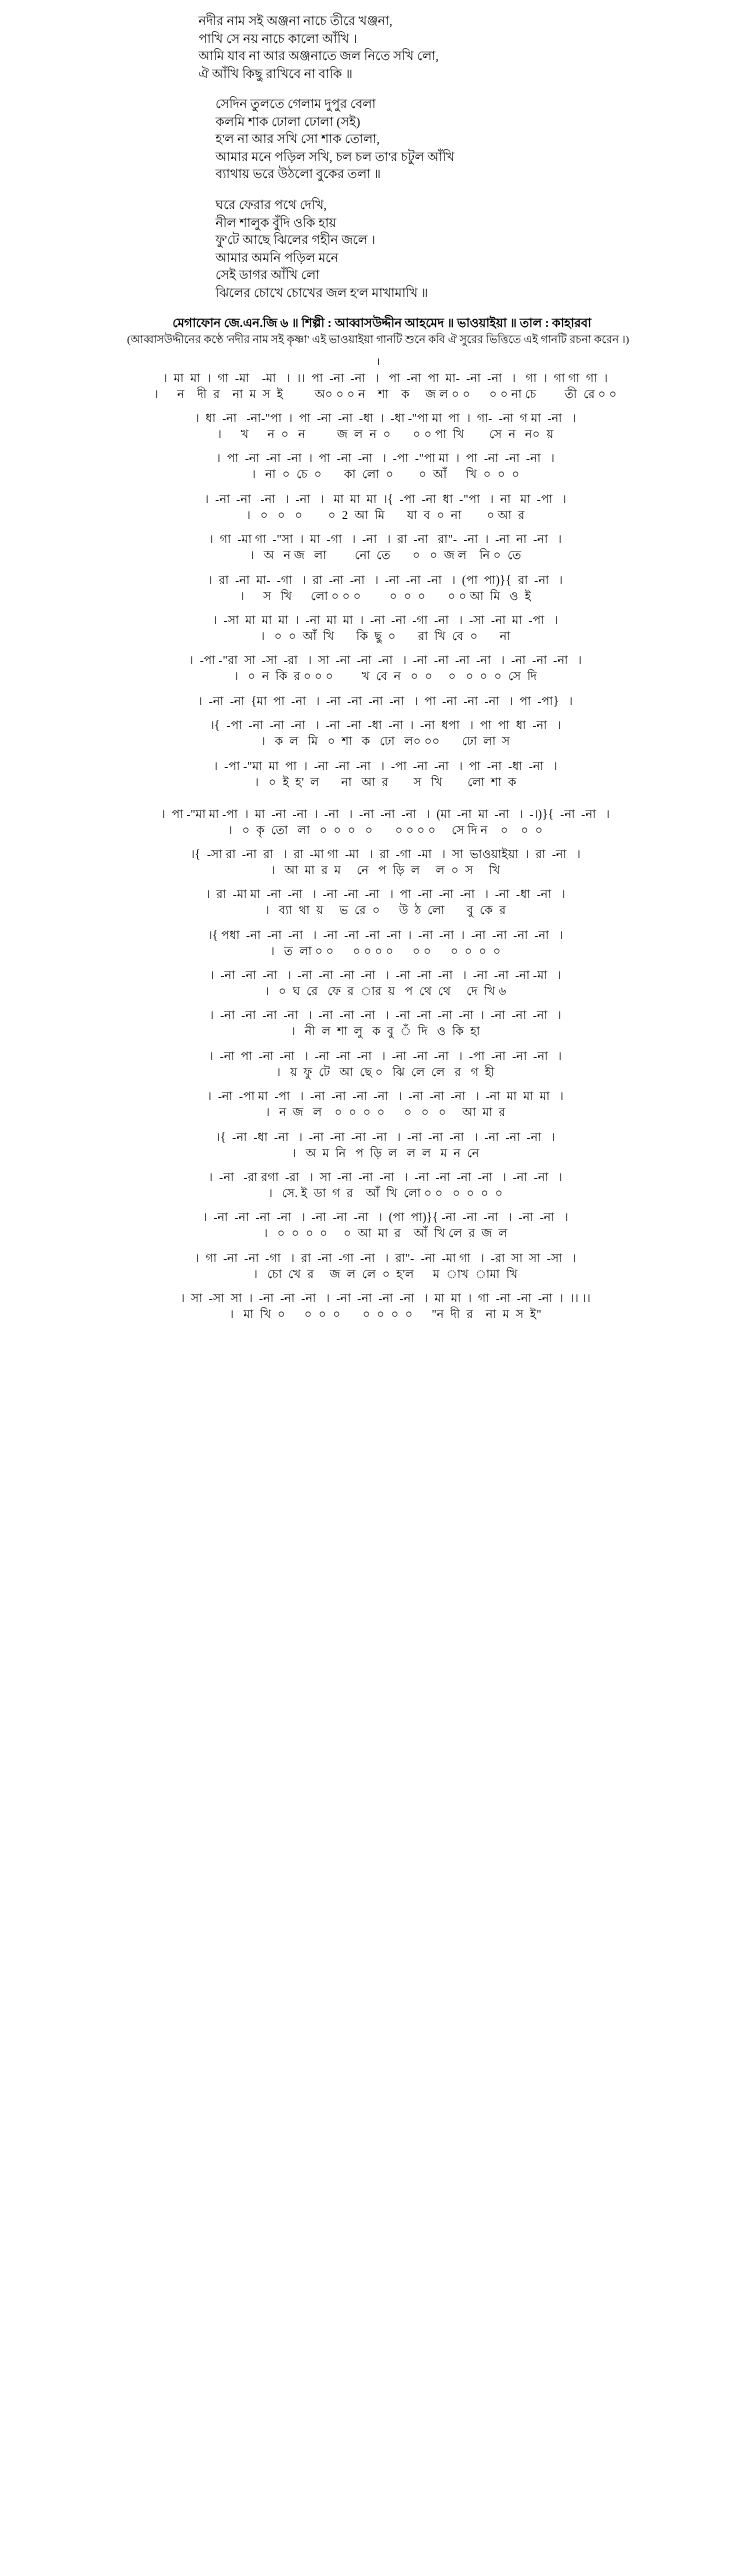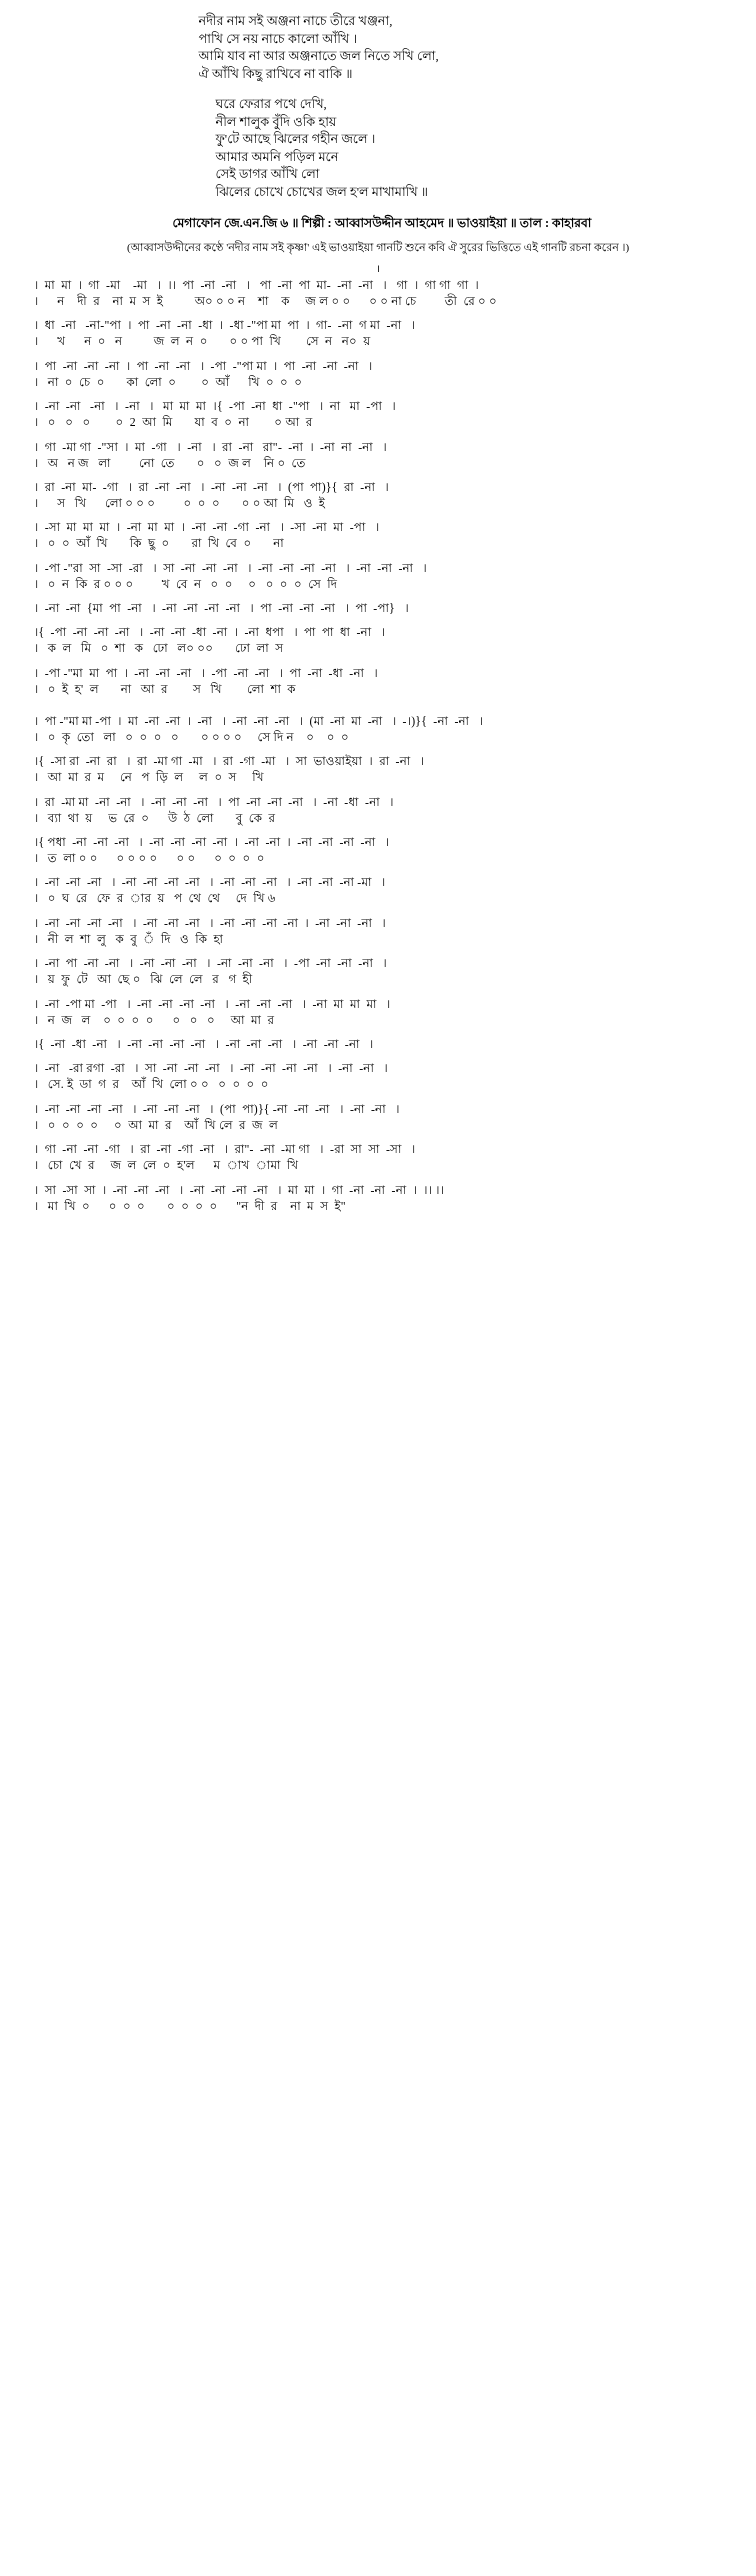--- a/index.html
+++ b/index.html
@@ -36,39 +36,40 @@
     font-size:12.3px;
     line-height:16px;
     margin-top:9.5px;
     font-weight:bold;
     padding-left:8px;
   }
   .note{
     text-align:center;
     font-size:11px;
     line-height:14px;
-    margin-top:9px;
+    margin-top:1px;
     padding:0 31px;
   }
   .sep{
     text-align:center;
     font-size:10.4px;
     margin-top:7.6px;
     margin-bottom:1.9px;
   }
   
   .notation{
     width:718px;
     margin:0 auto;
     padding-left:15px;
     box-sizing:border-box;
   }
   .nrow{
     margin-bottom:8.5px;
     padding-top:0.9px;
+    text-align:center;
   }
   .nrow .swar{
     font-size:11.8px;
     line-height:15px;
     white-space:pre;
     letter-spacing:0.2px;
   }
   .nrow .text{
     font-size:11.8px;
     line-height:16px;
@@ -82,20 +83,27 @@
 <body>
 
 <div class="page">
 
   <div class="lyrics">
     <div class="stanza">
       <div class="ln">নদীর নাম সই অঞ্জনা নাচে তীরে খঞ্জনা,</div>
       <div class="ln">পাখি সে নয় নাচে কালো আঁখি ।</div>
       <div class="ln">আমি যাব না আর অঞ্জনাতে জল নিতে সখি লো,</div>
       <div class="ln">ঐ আঁখি কিছু রাখিবে না বাকি ॥</div>
+    </div>
+    <div class="stanza indent">
+      <div class="ln">সেদিন তুলতে গেলাম দুপুর বেলা</div>
+      <div class="ln">কলমি শাক ঢোলা ঢোলা (সই)</div>
+      <div class="ln">হ'ল না আর সখি সো শাক তোলা,</div>
+      <div class="ln">আমার মনে পড়িল সখি, চল চল তা'র চটুল আঁখি</div>
+      <div class="ln">ব্যাথায় ভরে উঠলো বুকের তলা ॥</div>
     </div>
     <div class="stanza indent">
       <div class="ln">ঘরে ফেরার পথে দেখি,</div>
       <div class="ln">নীল শালুক বুঁদি ওকি হায়</div>
       <div class="ln">ফু'টে আছে ঝিলের গহীন জলে ।</div>
       <div class="ln">আমার অমনি পড়িল মনে</div>
       <div class="ln">সেই ডাগর আঁখি লো</div>
       <div class="ln">ঝিলের চোখে চোখের জল হ'ল মাখামাখি ॥</div>
     </div>
   </div>
@@ -176,20 +184,21 @@
     <div class="nrow">
       <div class="swar">।  -না  পা  -না  -না   ।  -না  -না  -না   ।  -না  -না  -না   ।  -পা  -না  -না  -না   ।</div>
       <div class="text">।   য়  ফু  টে   আ  ছে ০   ঝি  লে  লে   র   গ  হী</div>
     </div>
     <div class="nrow">
       <div class="swar">।  -না  -পা মা  -পা   ।  -না  -না  -না  -না   ।  -না  -না  -না   ।  -না  মা  মা  মা   ।</div>
       <div class="text">।   ন  জ   ল    ০  ০  ০  ০      ০   ০   ০     আ  মা  র</div>
     </div>
     <div class="nrow">
       <div class="swar">।{  -না  -ধা  -না   ।  -না  -না  -না  -না   ।  -না  -না  -না   ।  -না  -না  -না   ।</div>
+      <div class="text">।   অ  ম  নি   প  ড়ি  ল   ল  ল   ম  ন  নে</div>
     </div>
     <div class="nrow">
       <div class="swar">।  -না   -রা রগা  -রা   ।  সা  -না  -না  -না   ।  -না  -না  -না  -না   ।  -না  -না   ।</div>
       <div class="text">।   সে. ই  ডা  গ  র    আঁ  খি  লো ০ ০   ০  ০  ০  ০</div>
     </div>
     <div class="nrow">
       <div class="swar">।  -না  -না  -না  -না   ।  -না  -না  -না   ।  (পা  পা)}{ -না  -না  -না   ।  -না  -না   ।</div>
       <div class="text">।   ০  ০  ০  ০     ০  আ  মা  র    আঁ  খি লে  র  জ  ল</div>
     </div>
     <div class="nrow">

